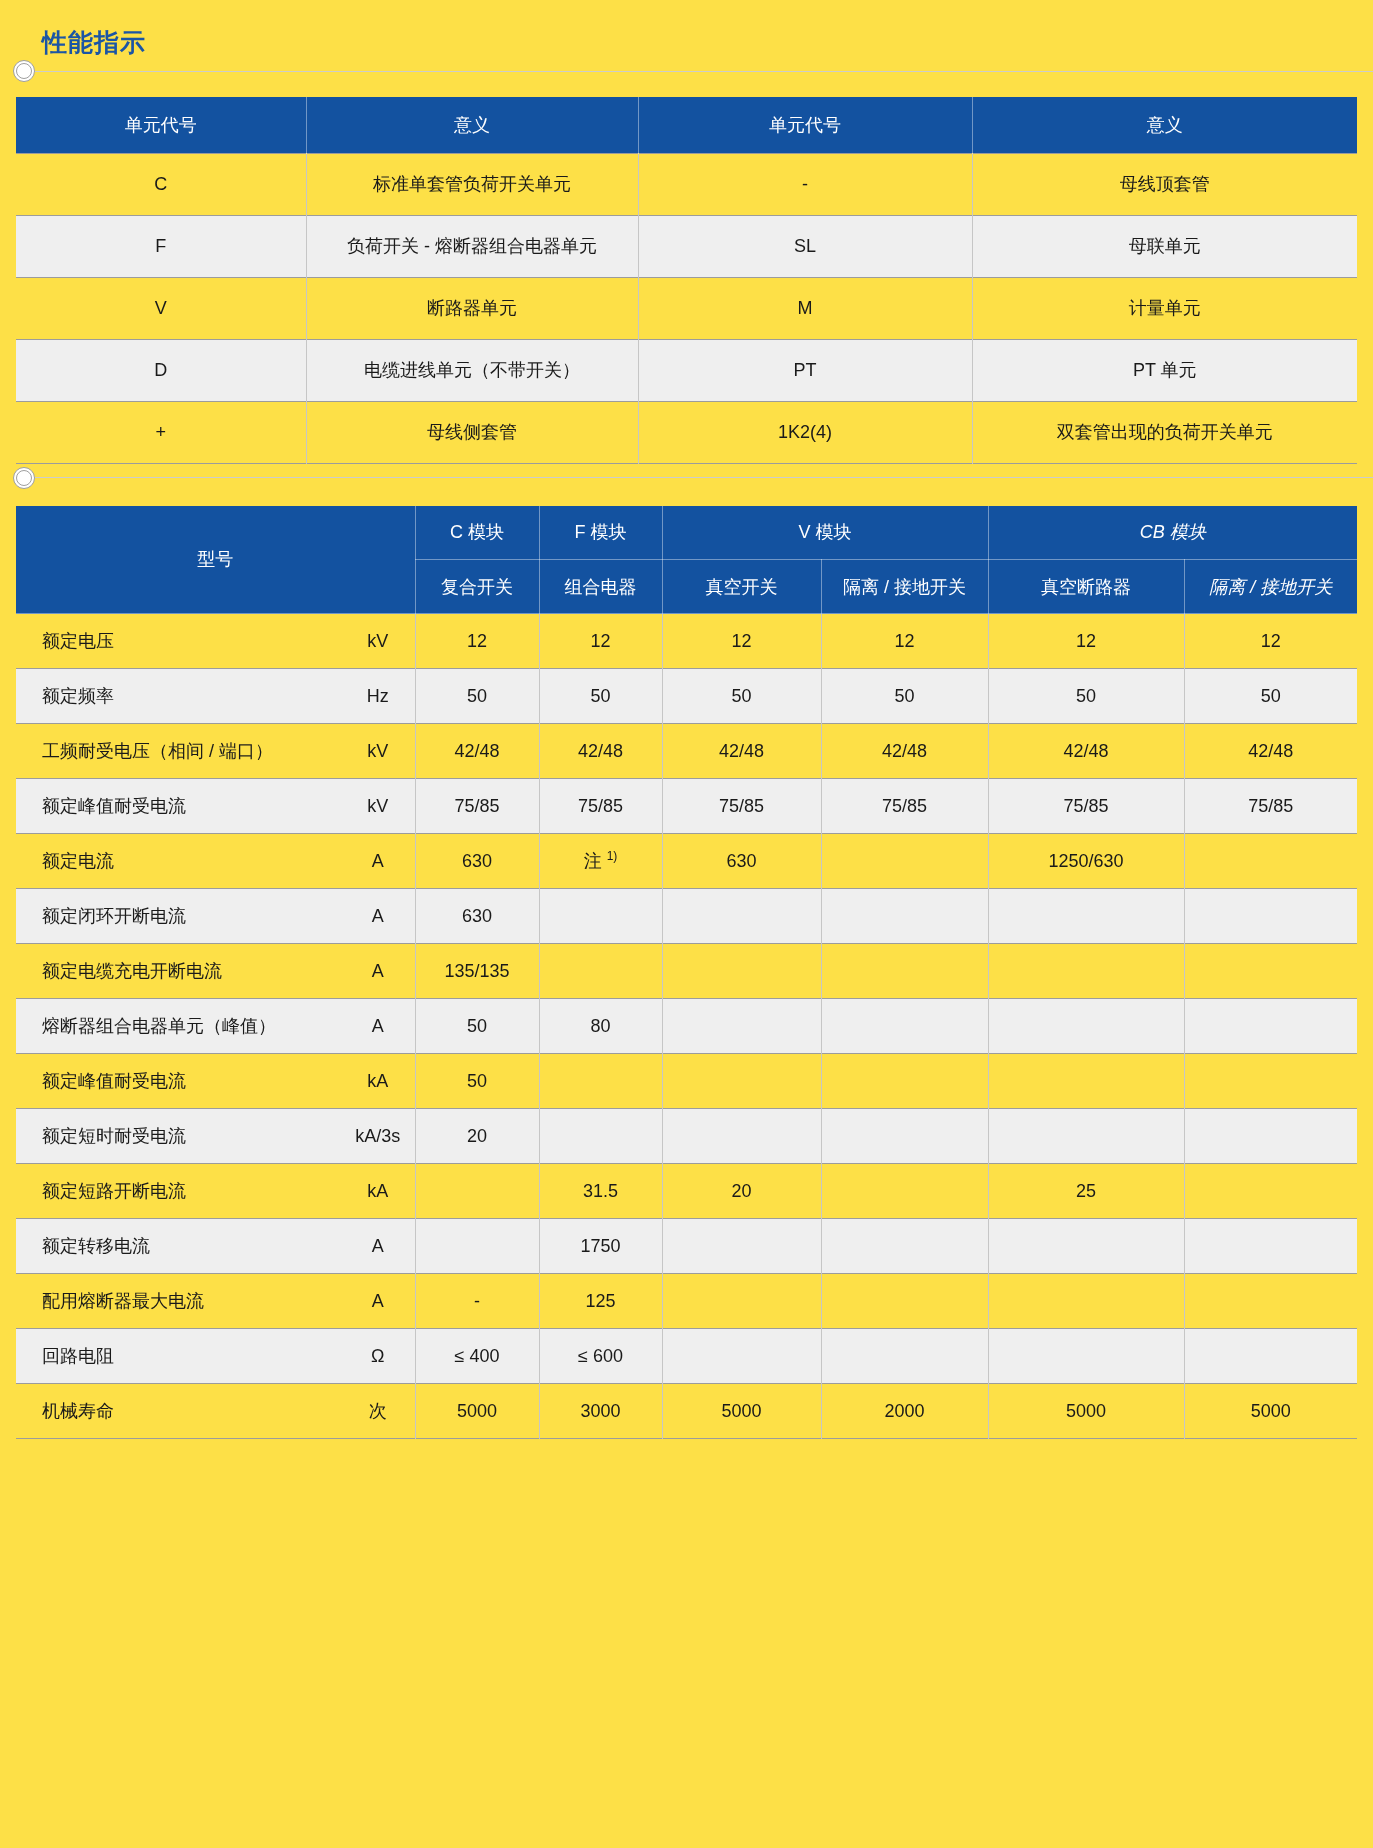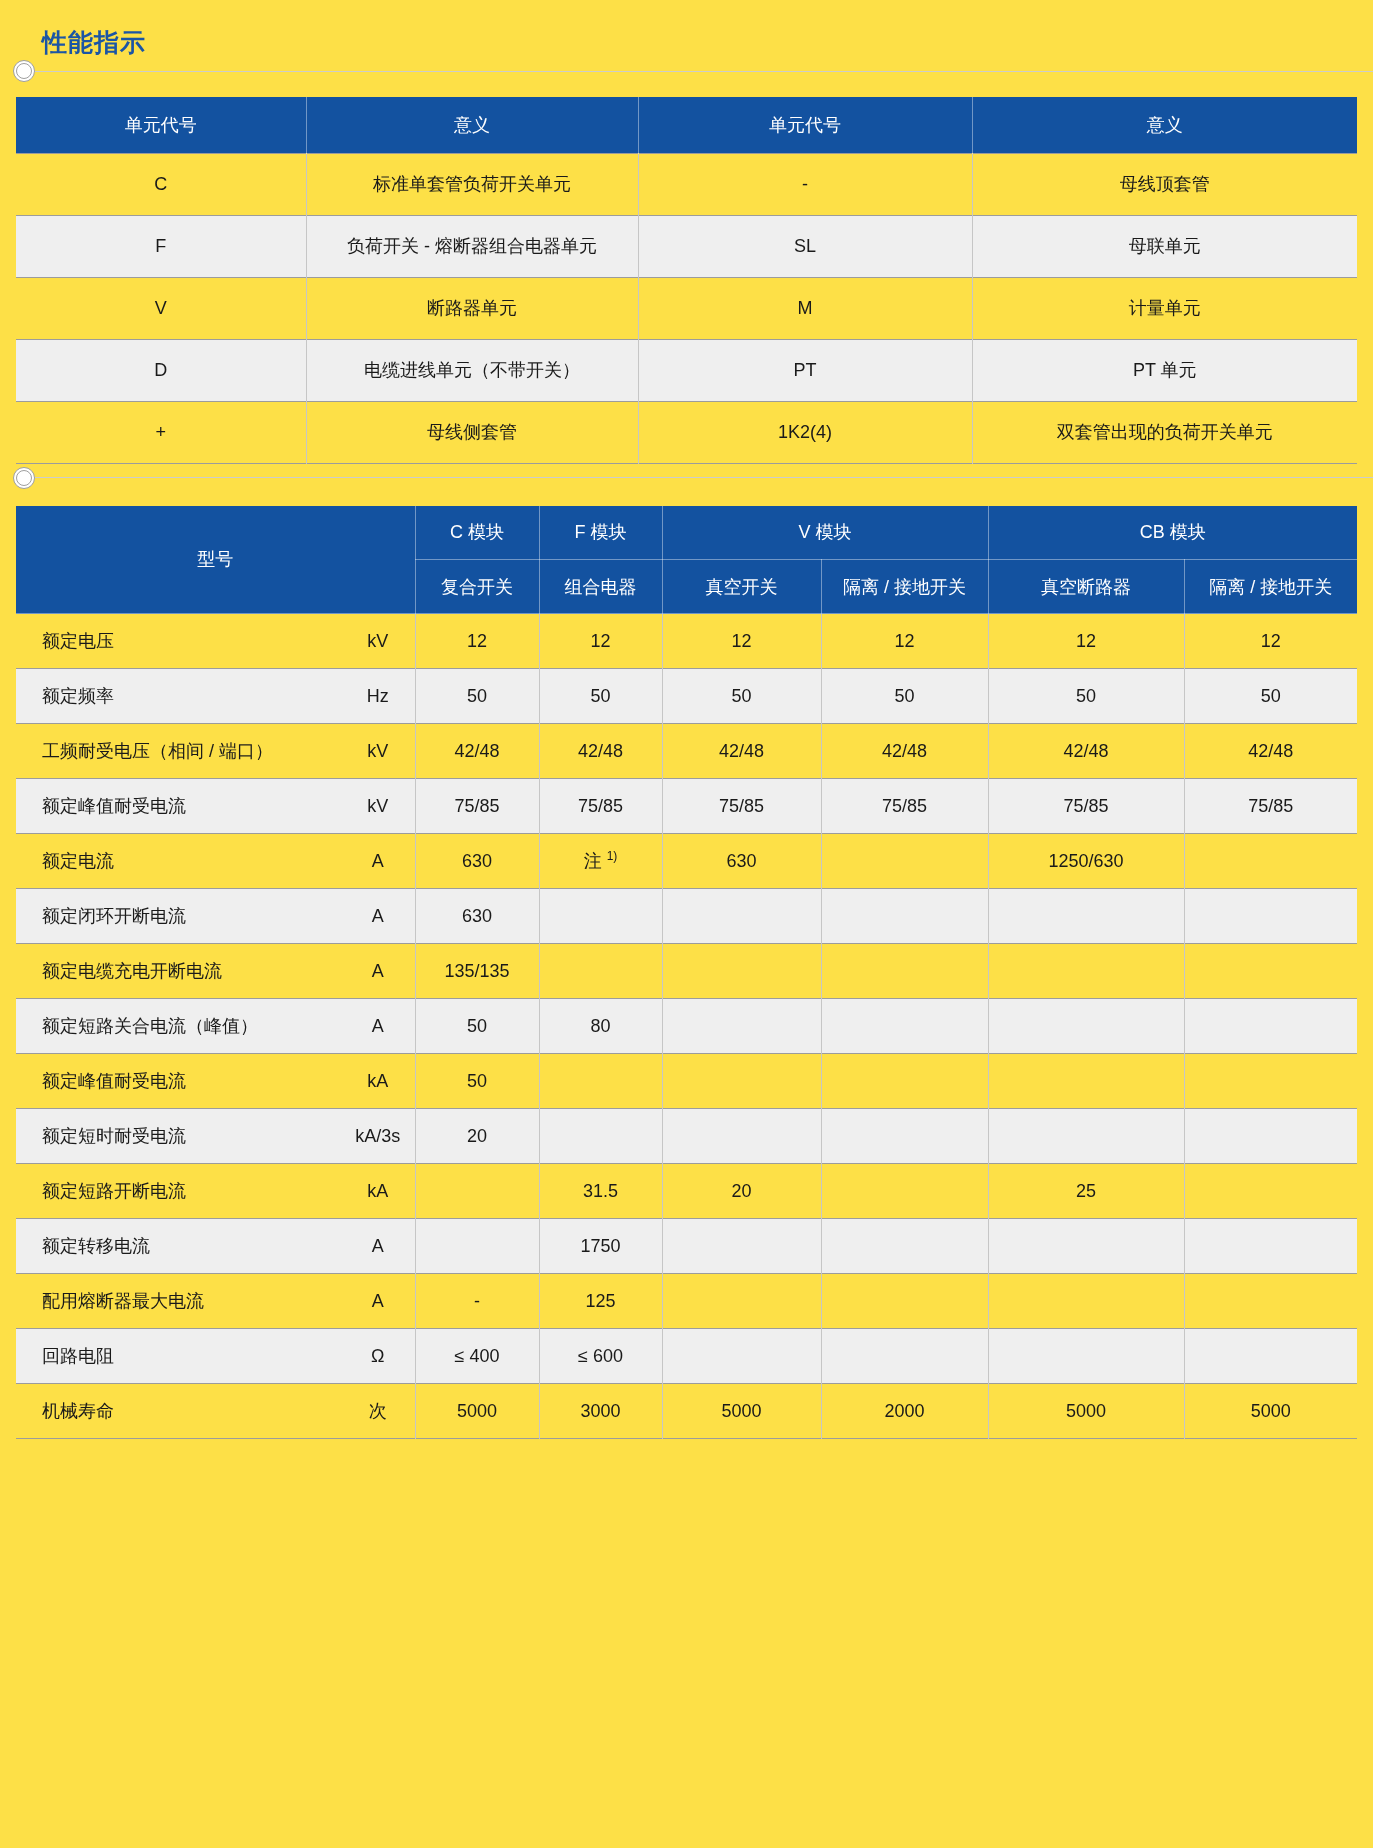--- a/index.html
+++ b/index.html
@@ -40,21 +40,21 @@
   .t1 th{height:56px;border-left:1px solid rgba(255,255,255,.40);}
   .t1 th:first-child{border-left:none;}
   .t1 td{height:62px;border-top:1px solid var(--line-strong);border-left:1px solid var(--line-light);}
   .t1 td:first-child{border-left:none;}
   .t1 tbody tr:nth-child(even) td{background:var(--row-alt);}
 
   
   .t2{margin-top:16px;border-bottom:1px solid var(--line-strong);}
   .t2 th{height:54px;border:1px solid rgba(255,255,255,.40);border-top:none;}
   .t2 th:first-child{border-left:none;}
-  .t2 th:last-child{border-right:none;}
+  .t2 th:last-child{border-right:none;font-style:italic;}
   .t2 td{height:55px;border-top:1px solid var(--line-strong);}
   .t2 td.label{text-align:left;padding-left:26px;margin-top:44px;}
   .t2 td.val{border-left:1px solid var(--line-light);}
   .t2 tbody tr:nth-child(even) td{background:var(--row-alt);}
   .t2 sup{font-size:12px;}
 
   .note{margin:116px 0 0 16px;font-size:17px;line-height:22px;}
 </style>
 </head>
 <body>
@@ -215,21 +215,21 @@
             <td class="label">额定电缆充电开断电流</td>
             <td class="unit">A</td>
             <td class="val">135/135</td>
             <td class="val"></td>
             <td class="val"></td>
             <td class="val"></td>
             <td class="val"></td>
             <td class="val"></td>
           </tr>
           <tr>
-            <td class="label">额定短路关合电流（峰值）</td>
+            <td class="label">熔断器组合电器单元（峰值）</td>
             <td class="unit">A</td>
             <td class="val">50</td>
             <td class="val">80</td>
             <td class="val"></td>
             <td class="val"></td>
             <td class="val"></td>
             <td class="val"></td>
           </tr>
           <tr>
             <td class="label">额定峰值耐受电流</td>

